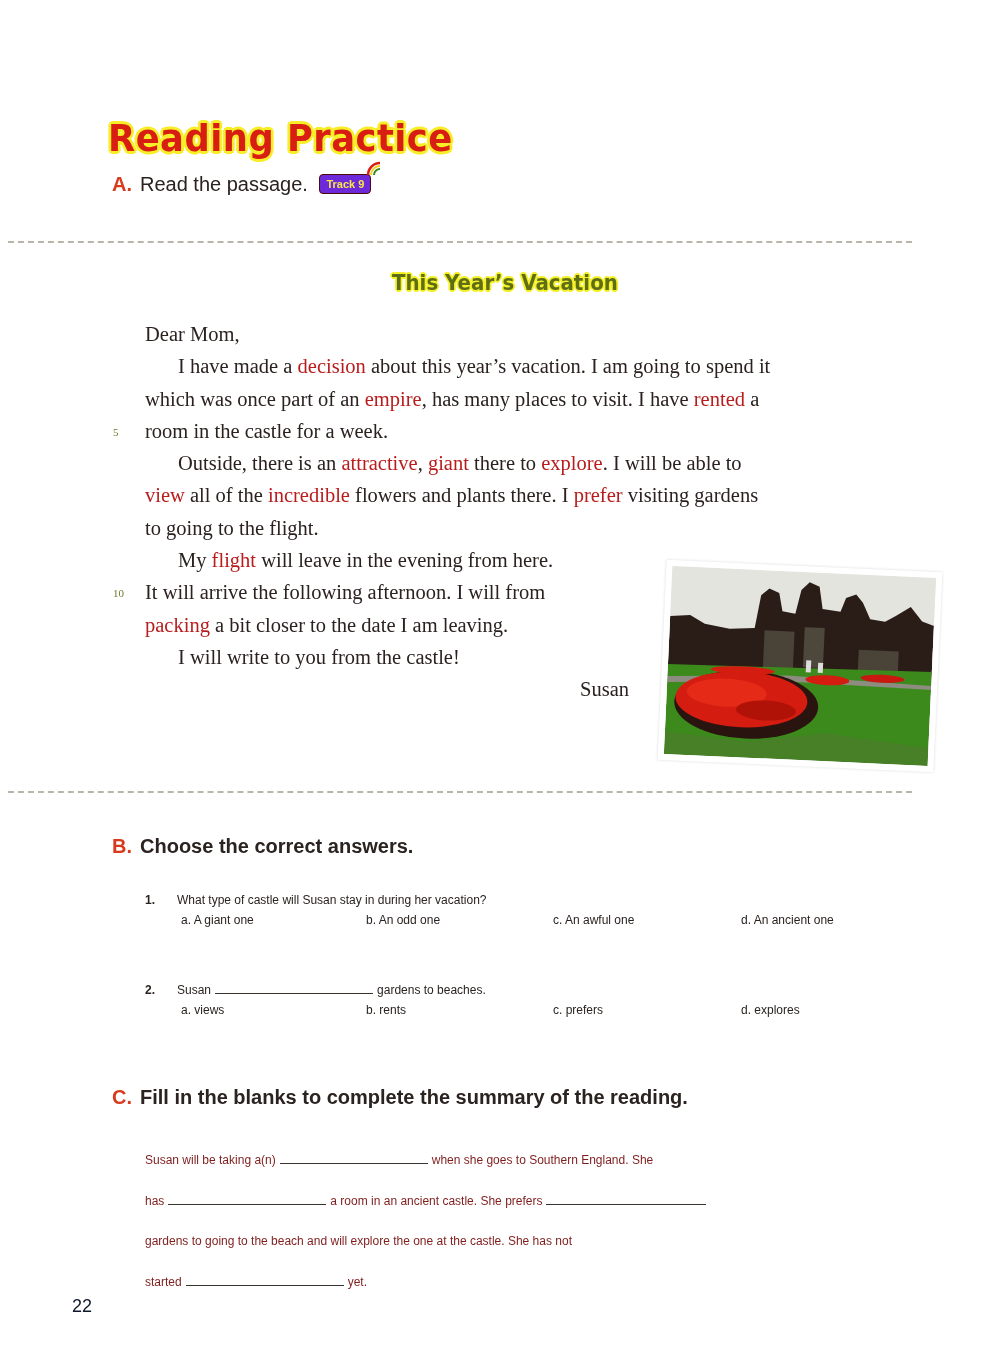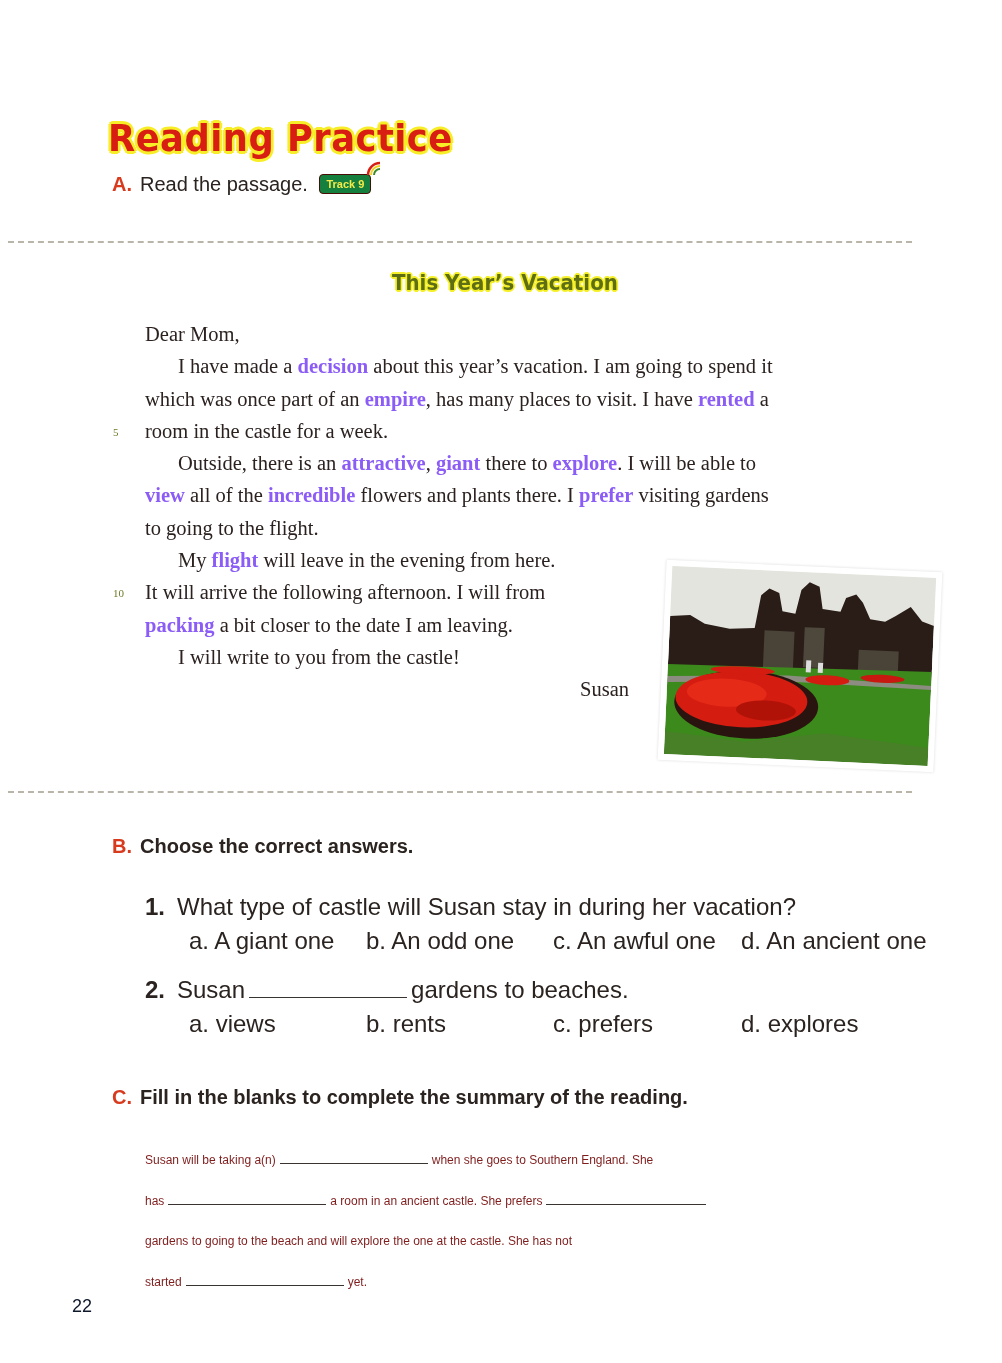--- a/index.html
+++ b/index.html
@@ -21,21 +21,21 @@
     position: absolute; font-size: 20px; color: #2a2320;
     font-family: "Liberation Sans", sans-serif;
   }
   .sec-head .letter { color: #d83a1e; font-weight: bold; margin-right: 8px; }
   .sec-a { left: 112px; top: 173px; }
   .sec-b { left: 112px; top: 835px; font-weight: bold; }
   .sec-c { left: 112px; top: 1086px; font-weight: bold; }
 
   .track {
     display: inline-block; position: relative; vertical-align: middle;
-    background: #15803d; color: #f4ea4a; font-weight: bold; font-size: 11px;
+    background: #6d28d9; color: #f4ea4a; font-weight: bold; font-size: 11px;
     padding: 3px 6px; border-radius: 4px; margin-left: 6px; top: -2px;
     border: 1px solid #4a0c06;
   }
   .track-signal {
     position: absolute; right: -12px; top: -14px; width: 16px; height: 16px;
   }
 
   .dash-line {
     position: absolute; left: 8px; width: 904px; height: 0;
     border-top: 2px dashed #b9b5a8;
@@ -54,42 +54,42 @@
       -2px 0 0 #f5f02a, 0 2px 0 #f5f02a, 0 -2px 0 #f5f02a;
   }
 
   .passage {
     position: absolute; left: 145px; top: 318px; width: 730px;
     font-family: "Liberation Serif", serif; font-size: 20.5px;
     line-height: 32.3px; color: #2b2220;
   }
   .passage .line { white-space: nowrap; position: relative; height: 32.3px; }
   .passage .indent { padding-left: 33px; }
-  .passage b { font-weight: bold; color: #8b5cf6; }
+  .passage b { font-weight: normal; color: #b91c1c; }
   .line-num {
     position: absolute; left: -32px; top: 1px;
     font-size: 11px; color: #6f7a2a; font-family: "Liberation Serif", serif;
   }
   .right { text-align: right; width: 484px; }
 
   .photo {
     position: absolute; left: 662px; top: 566px; width: 276px; height: 200px;
     transform: rotate(2.6deg);
     background: #ffffff; box-shadow: 0 0 3px rgba(0,0,0,0.15);
     padding: 6px;
   }
   .photo-inner { width: 100%; height: 100%; overflow: hidden; position: relative; background: #e8e8e4; }
 
-  .questions { position: absolute; left: 145px; font-size: 24px; color: #2a2320; }
+  .questions { position: absolute; left: 145px; font-size: 12px; color: #2a2320; }
   .q-num { font-weight: bold; display: inline-block; width: 32px; }
   .q1 { top: 893px; }
   .q2 { top: 976px; }
   .opts { position: relative; height: 32px; margin-left: 32px; margin-top: 6px; }
   .opt { position: absolute; top: 0; white-space: nowrap; }
-  .o-a { left: 12px; }
+  .o-a { left: 4px; }
   .o-b { left: 189px; }
   .o-c { left: 376px; }
   .o-d { left: 564px; }
   .blank {
     display: inline-block; border-bottom: 1.5px solid #3a3430;
     height: 18px; vertical-align: baseline; margin: 0 4px;
   }
 
   .summary {
     position: absolute; left: 145px; top: 1140px; width: 780px;

